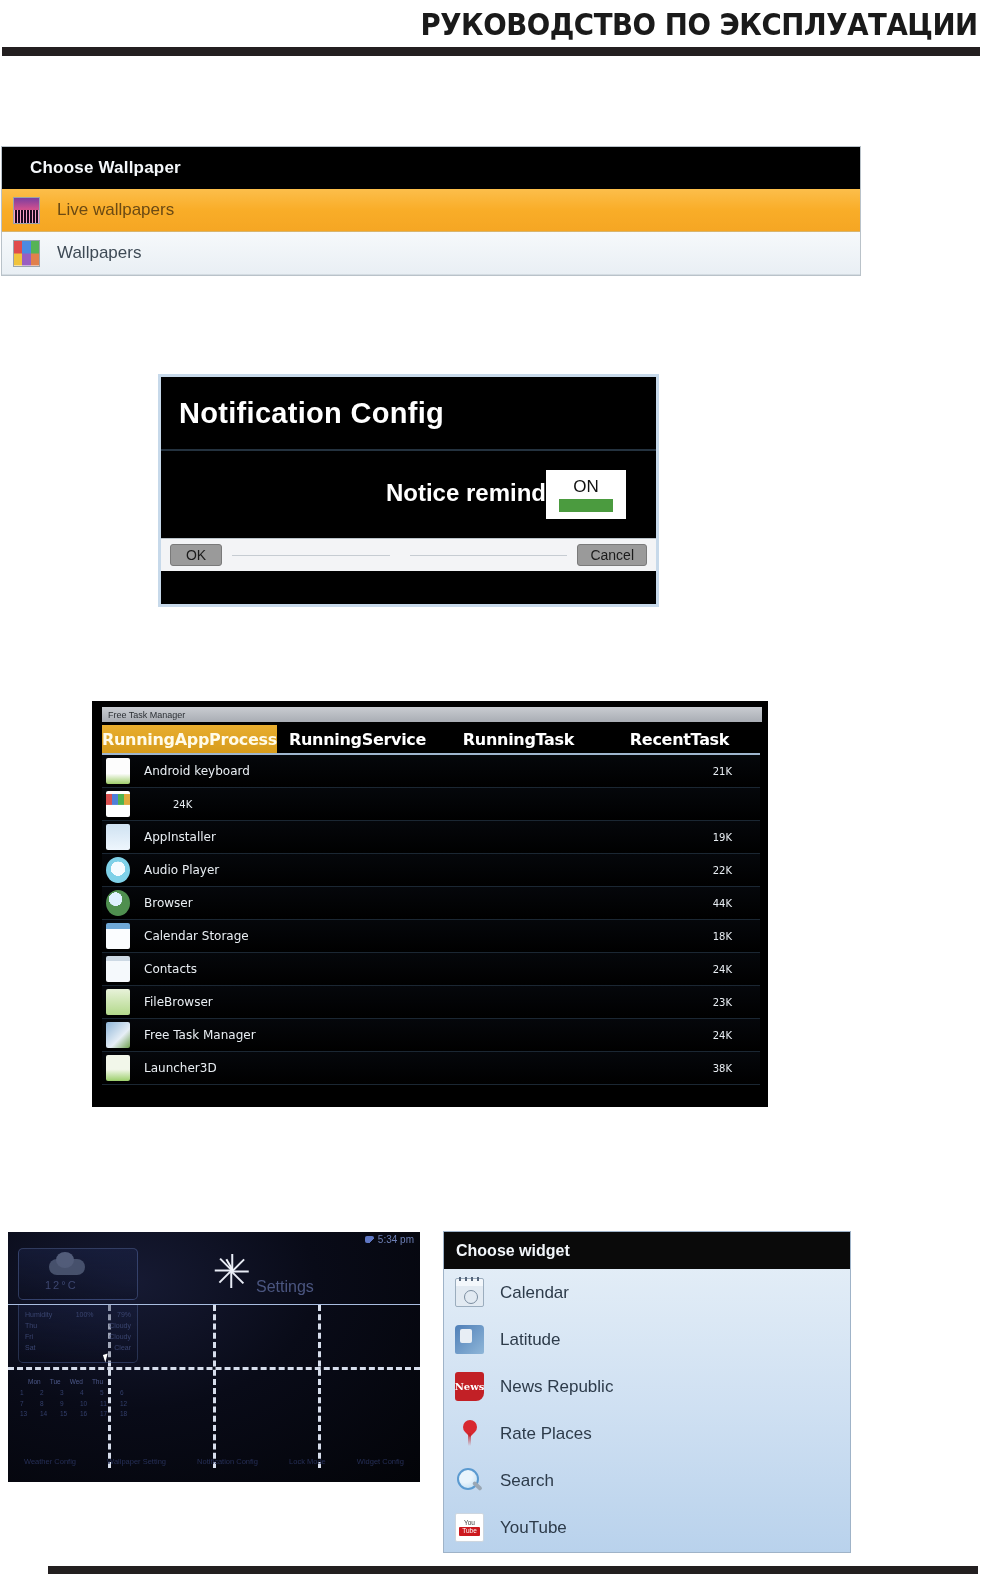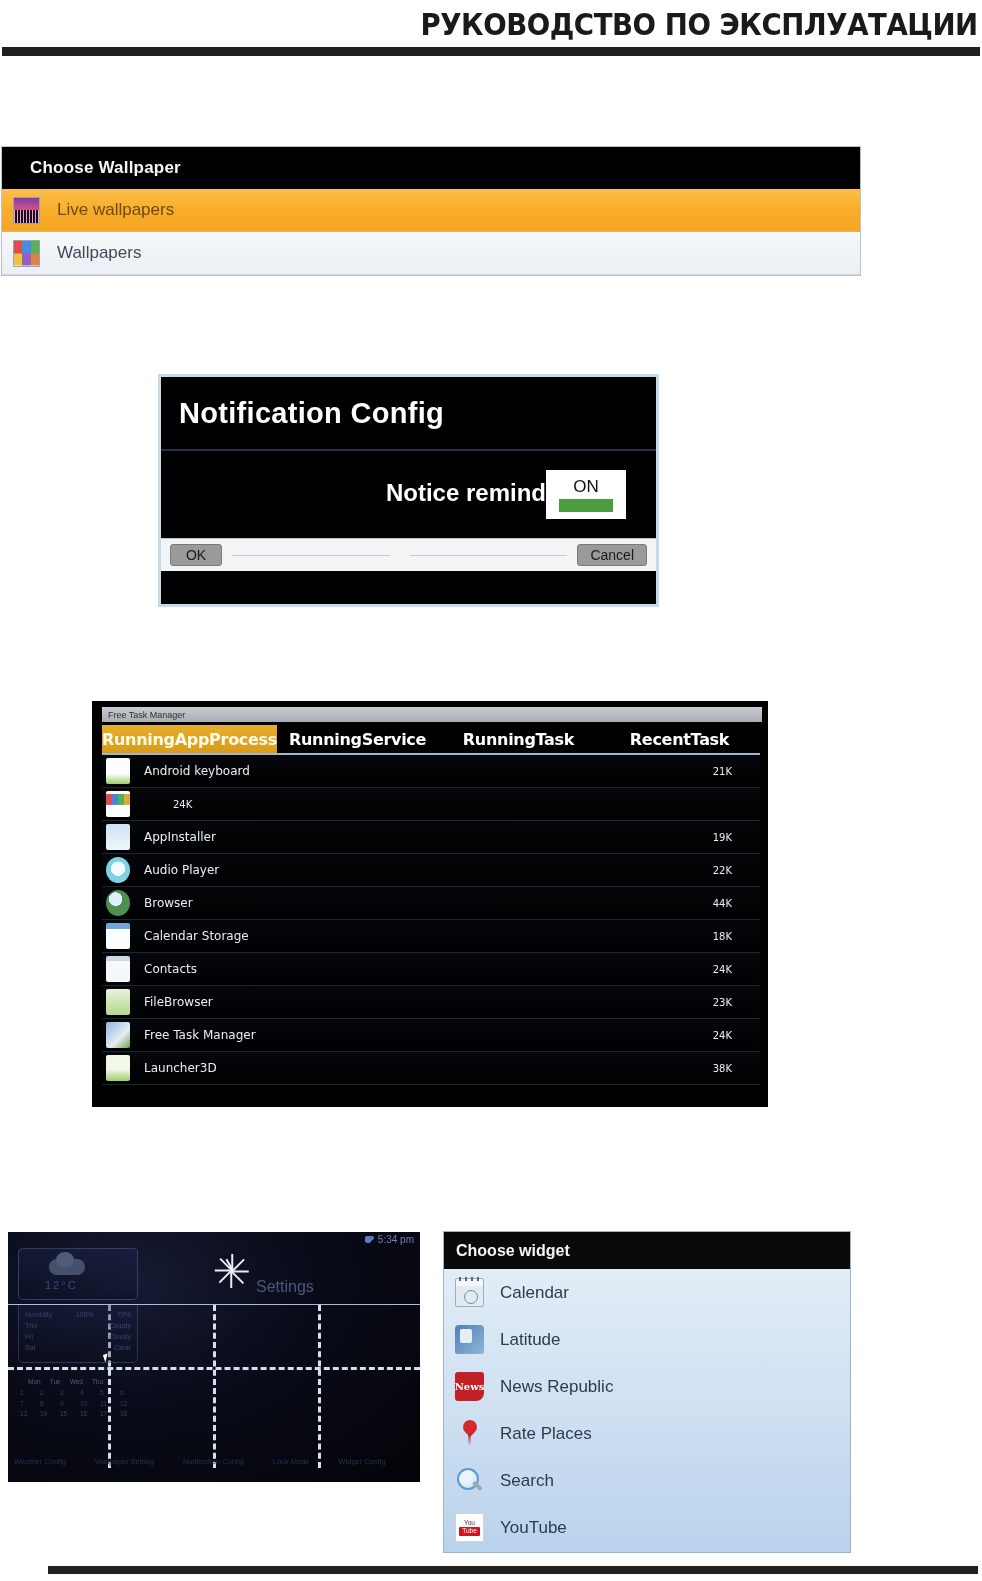--- a/index.html
+++ b/index.html
@@ -261,21 +261,21 @@
     position: absolute; left: 12px; top: 72px; width: 118px; height: 60px;
     font-size: 6.5px; color: #333f6b; line-height: 1.45;
   }
   .hs-cal-head { display: flex; gap: 9px; color: #4d598a; padding-left: 8px; }
   .hs-cal-grid {
     display: grid; grid-template-columns: repeat(6, 1fr); gap: 1px 2px;
     margin-top: 2px;
   }
   .hs-bottom-labels {
     position: absolute; left: 0; bottom: 2px; width: 100%;
-    display: flex; padding: 0 6px; gap: 29px;
+    display: flex; justify-content: space-between; padding: 0 16px; gap: 29px;
   }
   .hs-bl { color: #262f57; font-size: 7.5px; white-space: nowrap; }
 
   
   #widget-panel {
     left: 444px; top: 1232px; width: 406px; height: 320px;
     background: linear-gradient(180deg,#e7f0f8 0%, #cfe0f2 55%, #b9d2ec 100%);
     box-shadow: 0 0 0 1px #9fb3c8;
   }
   .cw-titlebar {

